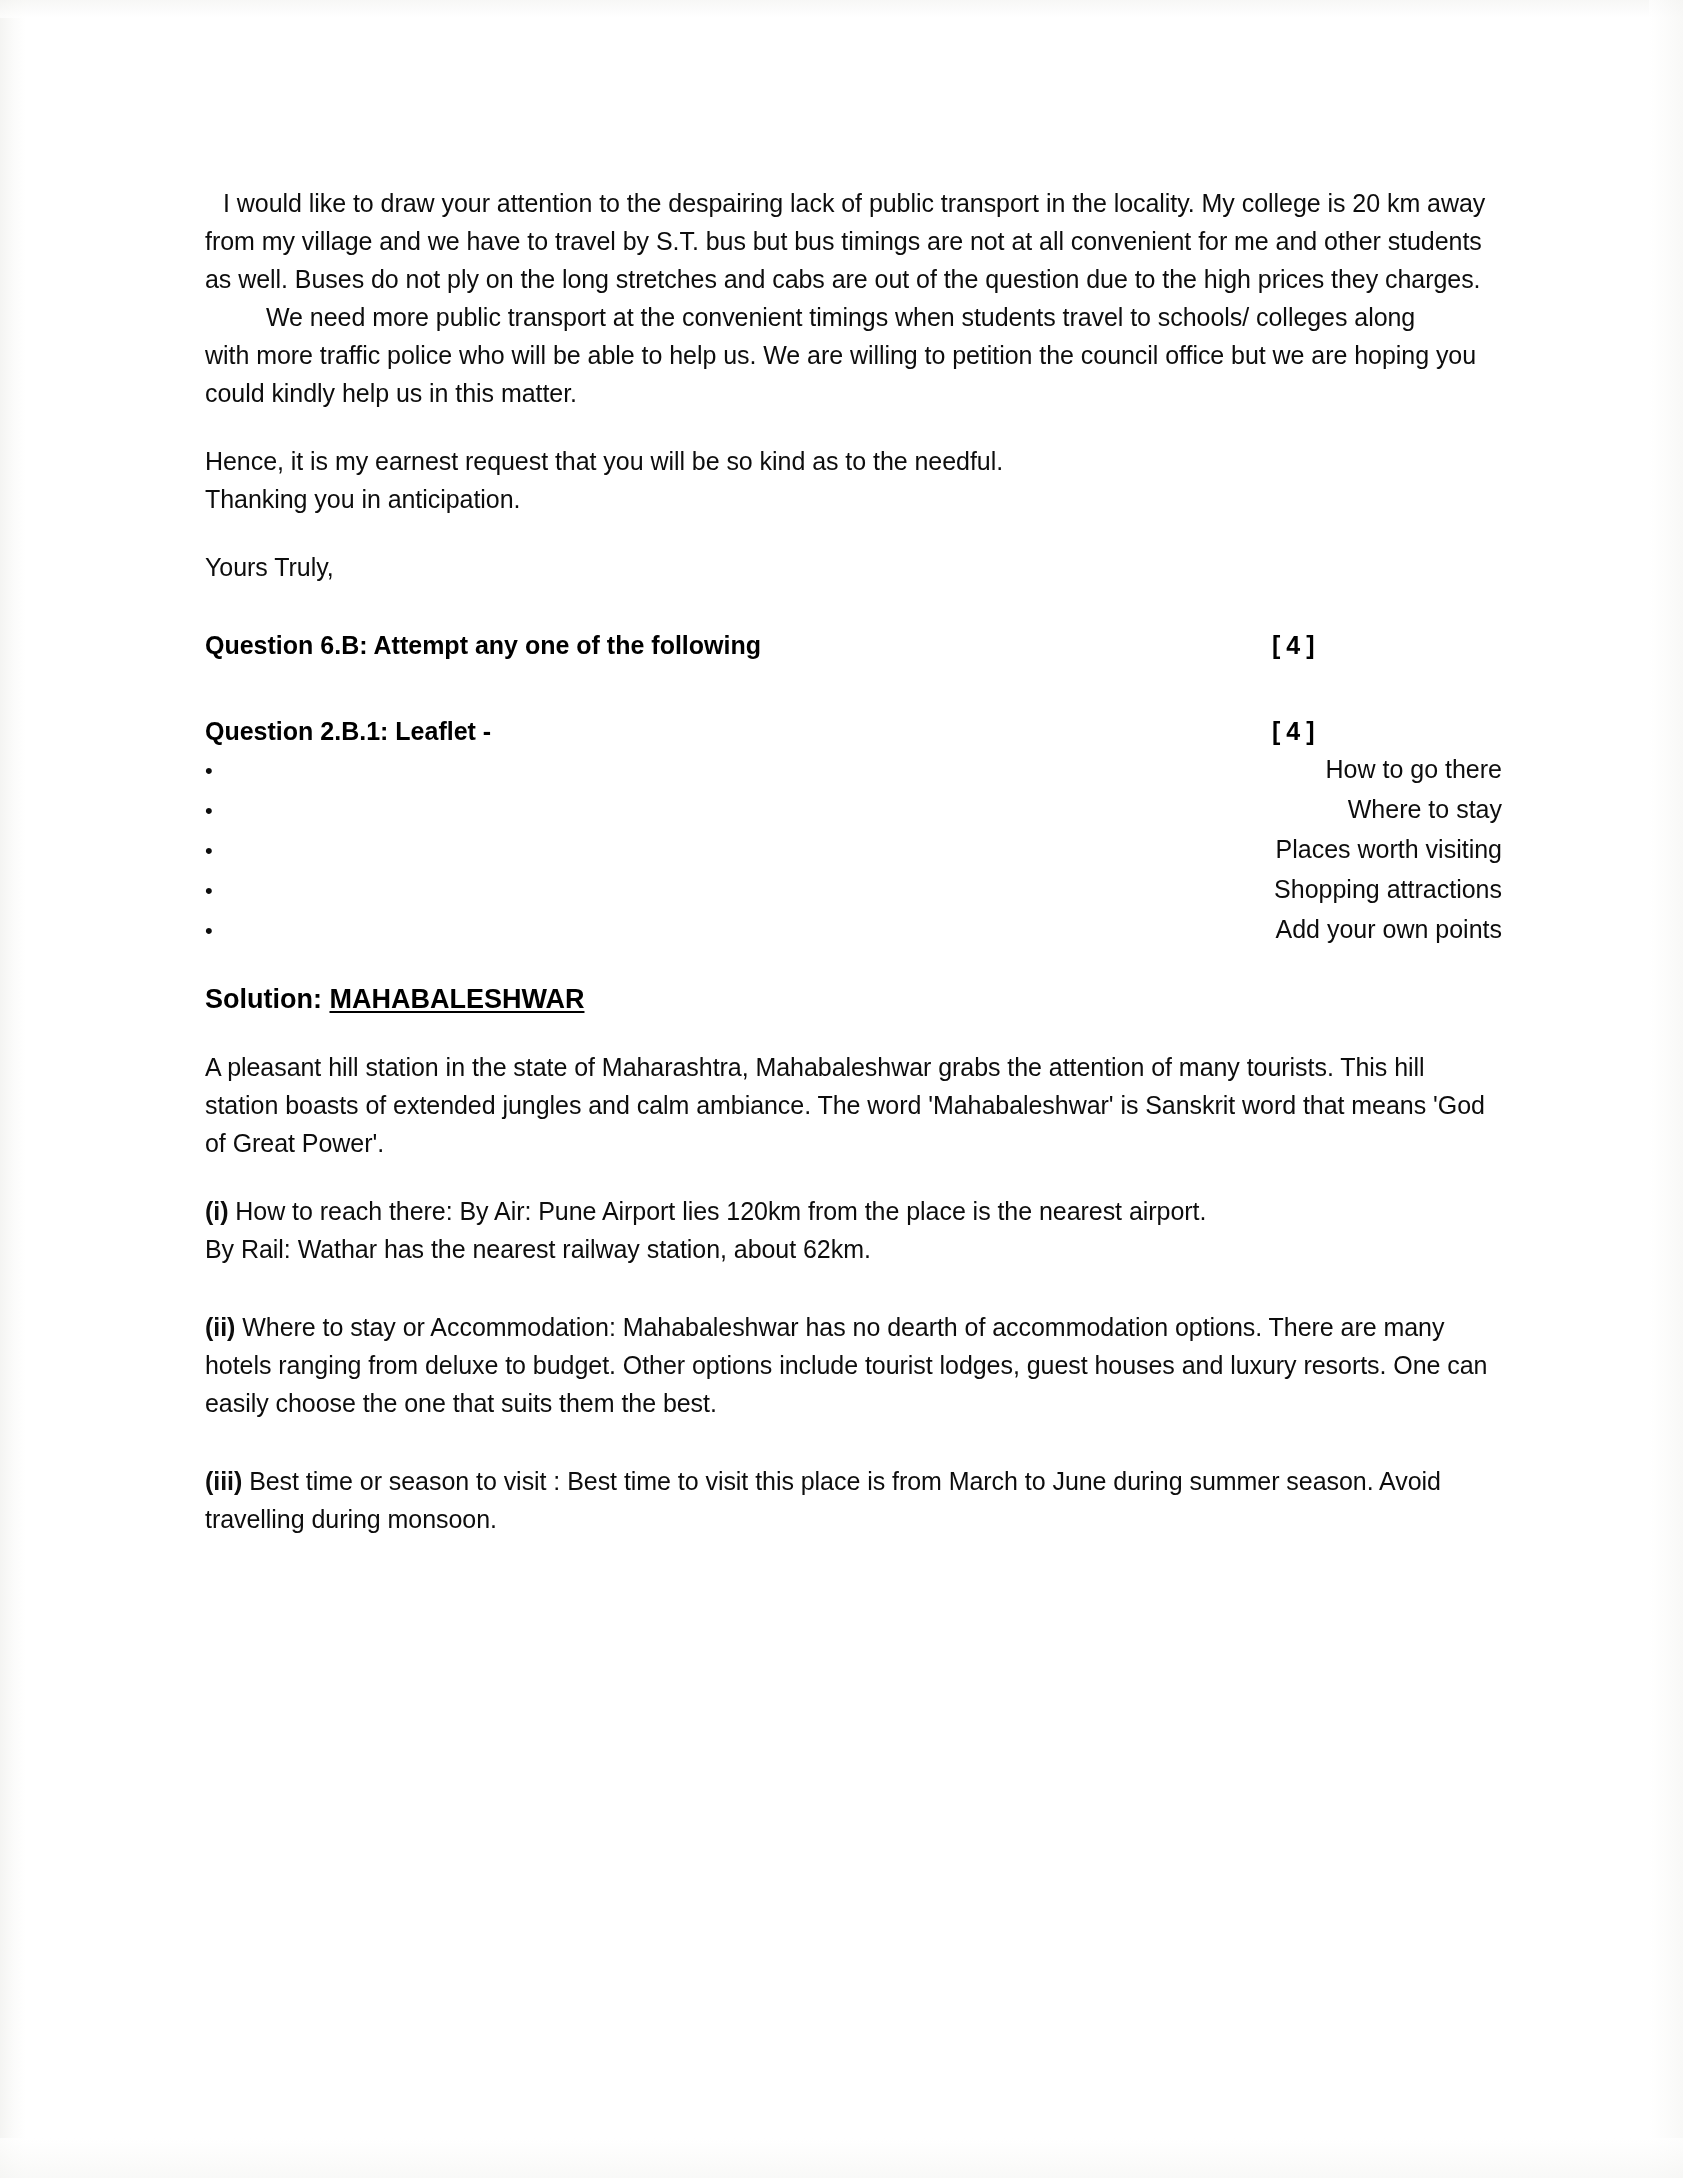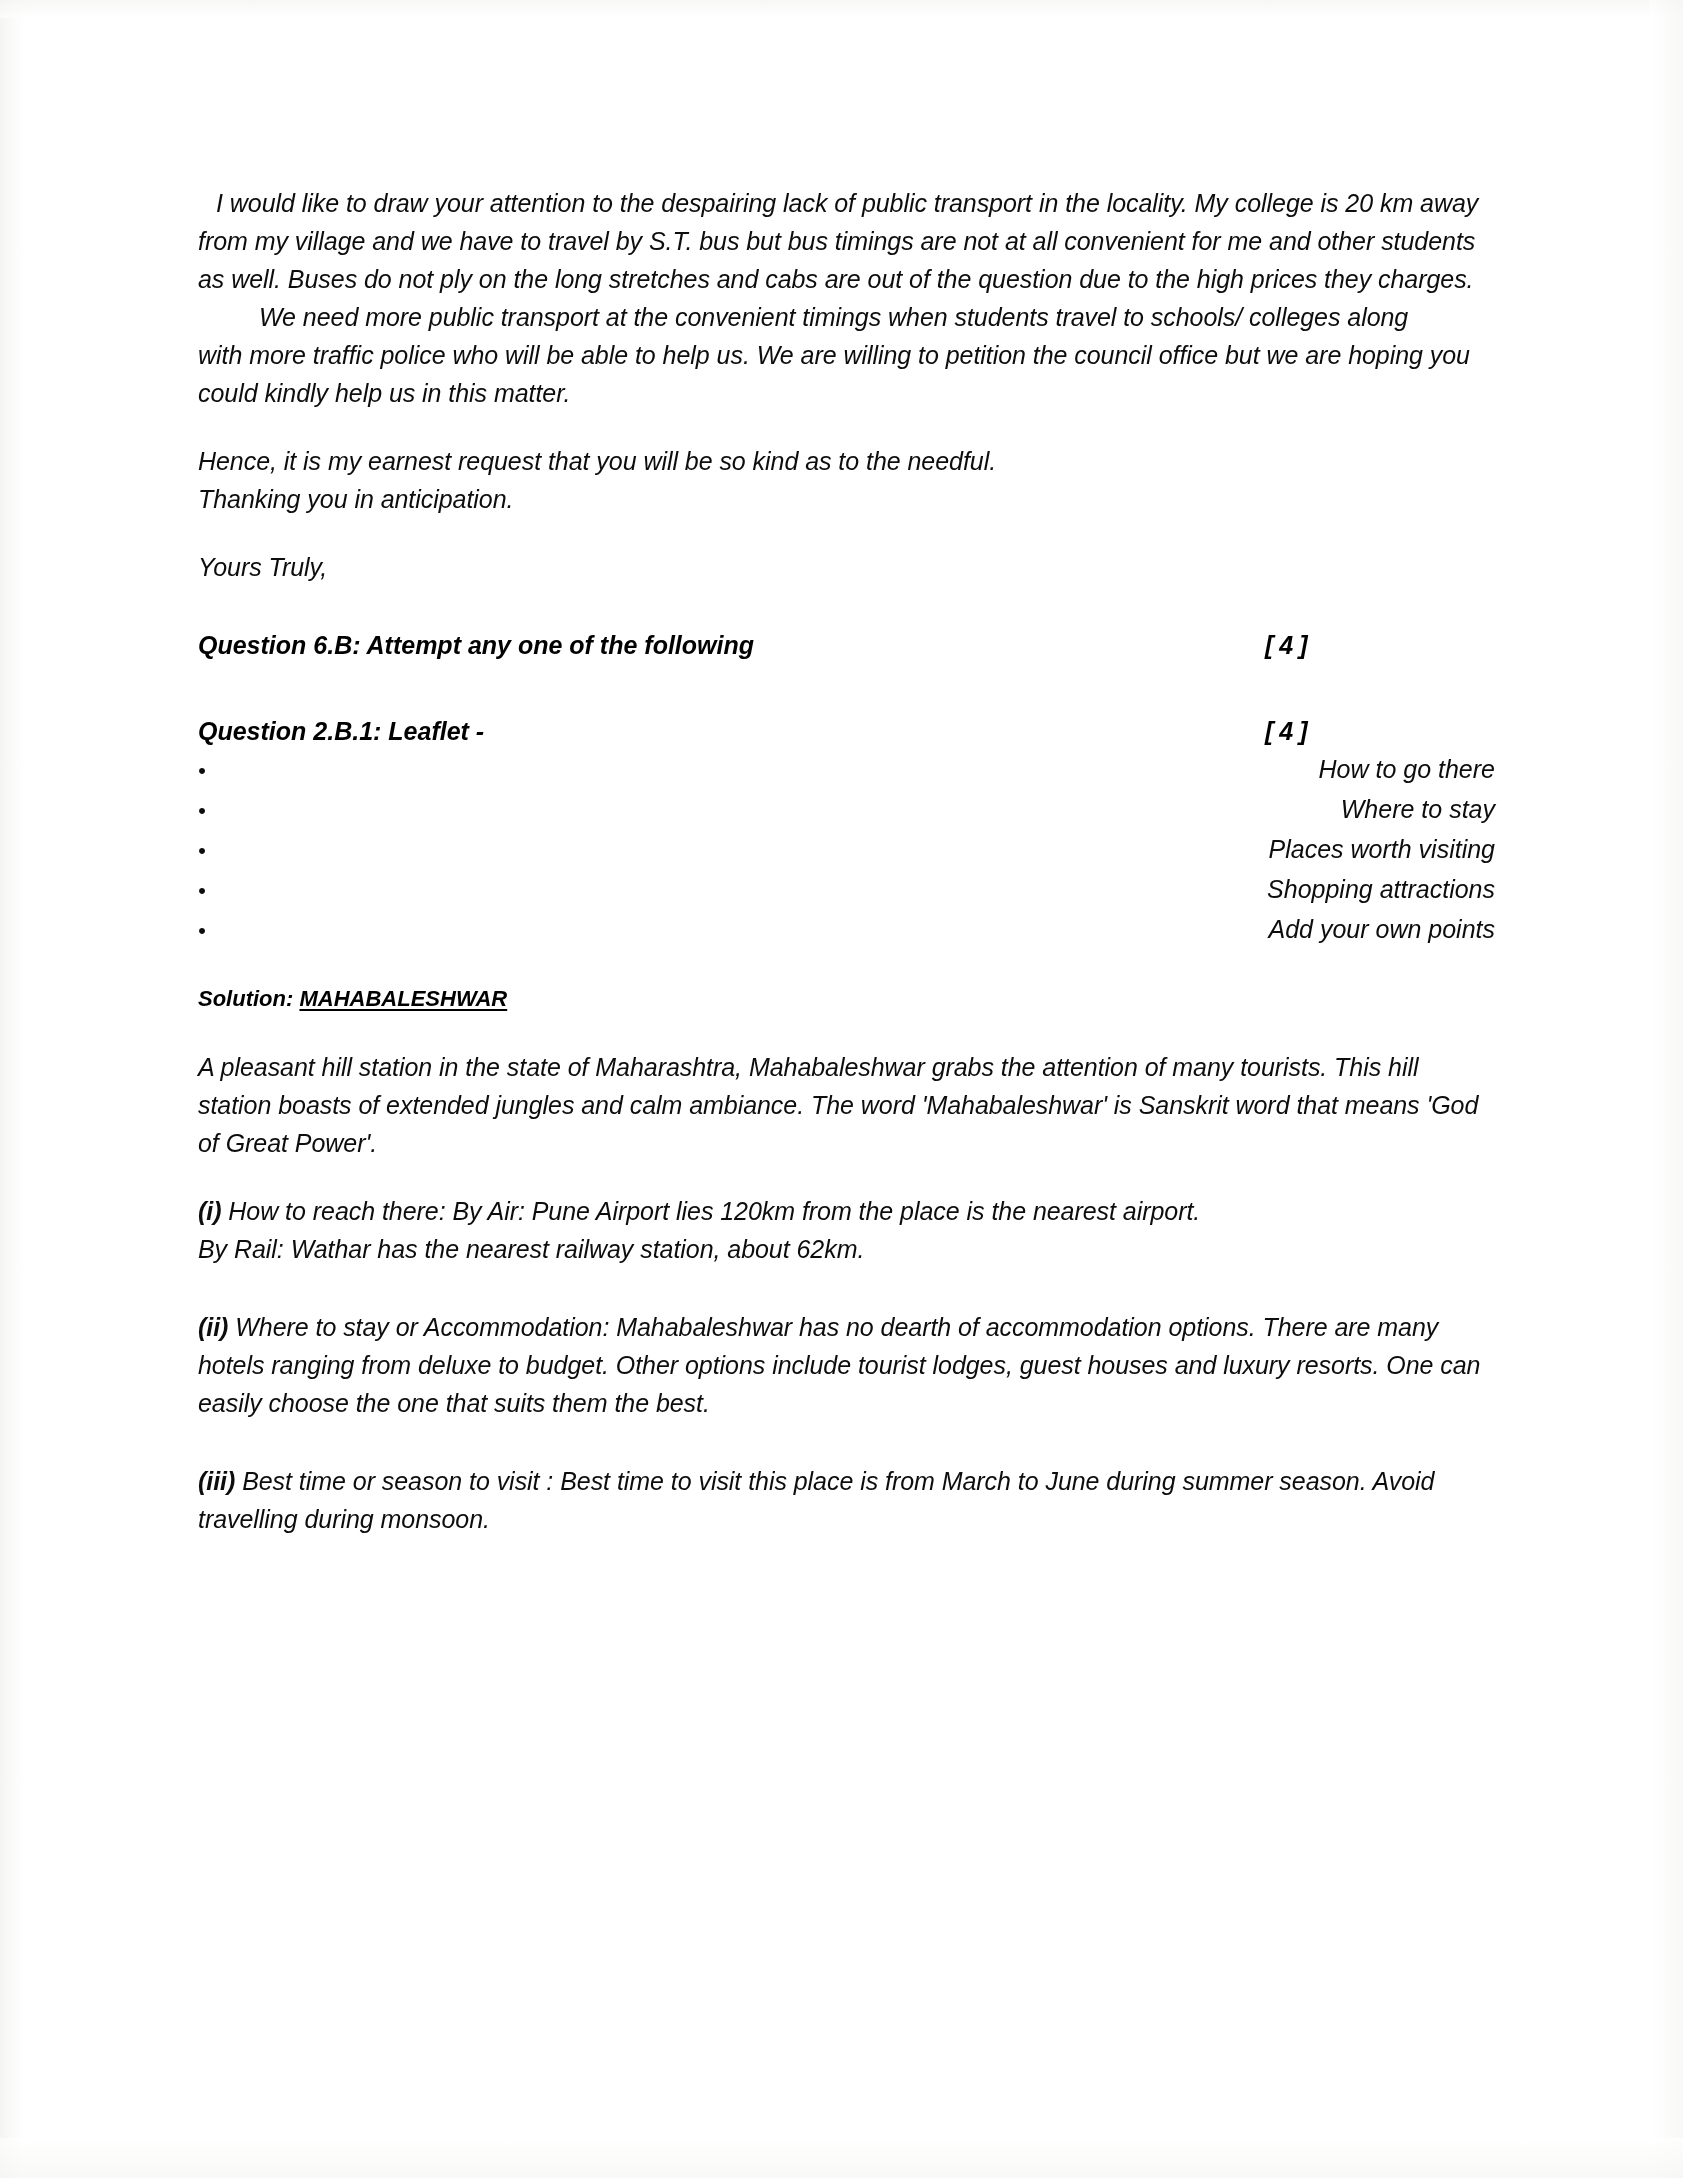--- a/index.html
+++ b/index.html
@@ -48,24 +48,23 @@
   .scan-edge-right {
     position: absolute;
     right: 0; top: 0;
     width: 34px; height: 2178px;
     background: linear-gradient(to left, #f4f4f2 0%, #ffffff 100%);
     opacity: .6;
   }
 
   .content {
     position: absolute;
-    left: 198px;
+    left: 205px;
     top: 184px;
     width: 1297px;
-    font-style: italic;
   }
 
   .body-text {
     font-size: 25px;
     line-height: 38px;
     letter-spacing: -0.05px;
     color: #0d0d0d;
     font-stretch: semi-condensed;
   }
 
@@ -110,21 +109,21 @@
   }
   .bullet-list li .bullet-dot {
     flex: 0 0 auto;
     width: 17px;
     font-size: 22px;
     line-height: 38px;
   }
   .bullet-list li .bullet-text { flex: 1 1 auto; text-align: right; }
 
   .solution-line {
-    font-size: 22px;
+    font-size: 27px;
     line-height: 38px;
     font-weight: bold;
   }
   .solution-line .sol-name {
     text-decoration: underline;
     text-underline-offset: 3px;
   }
 
   .roman-prefix { font-weight: bold; }
 </style>

